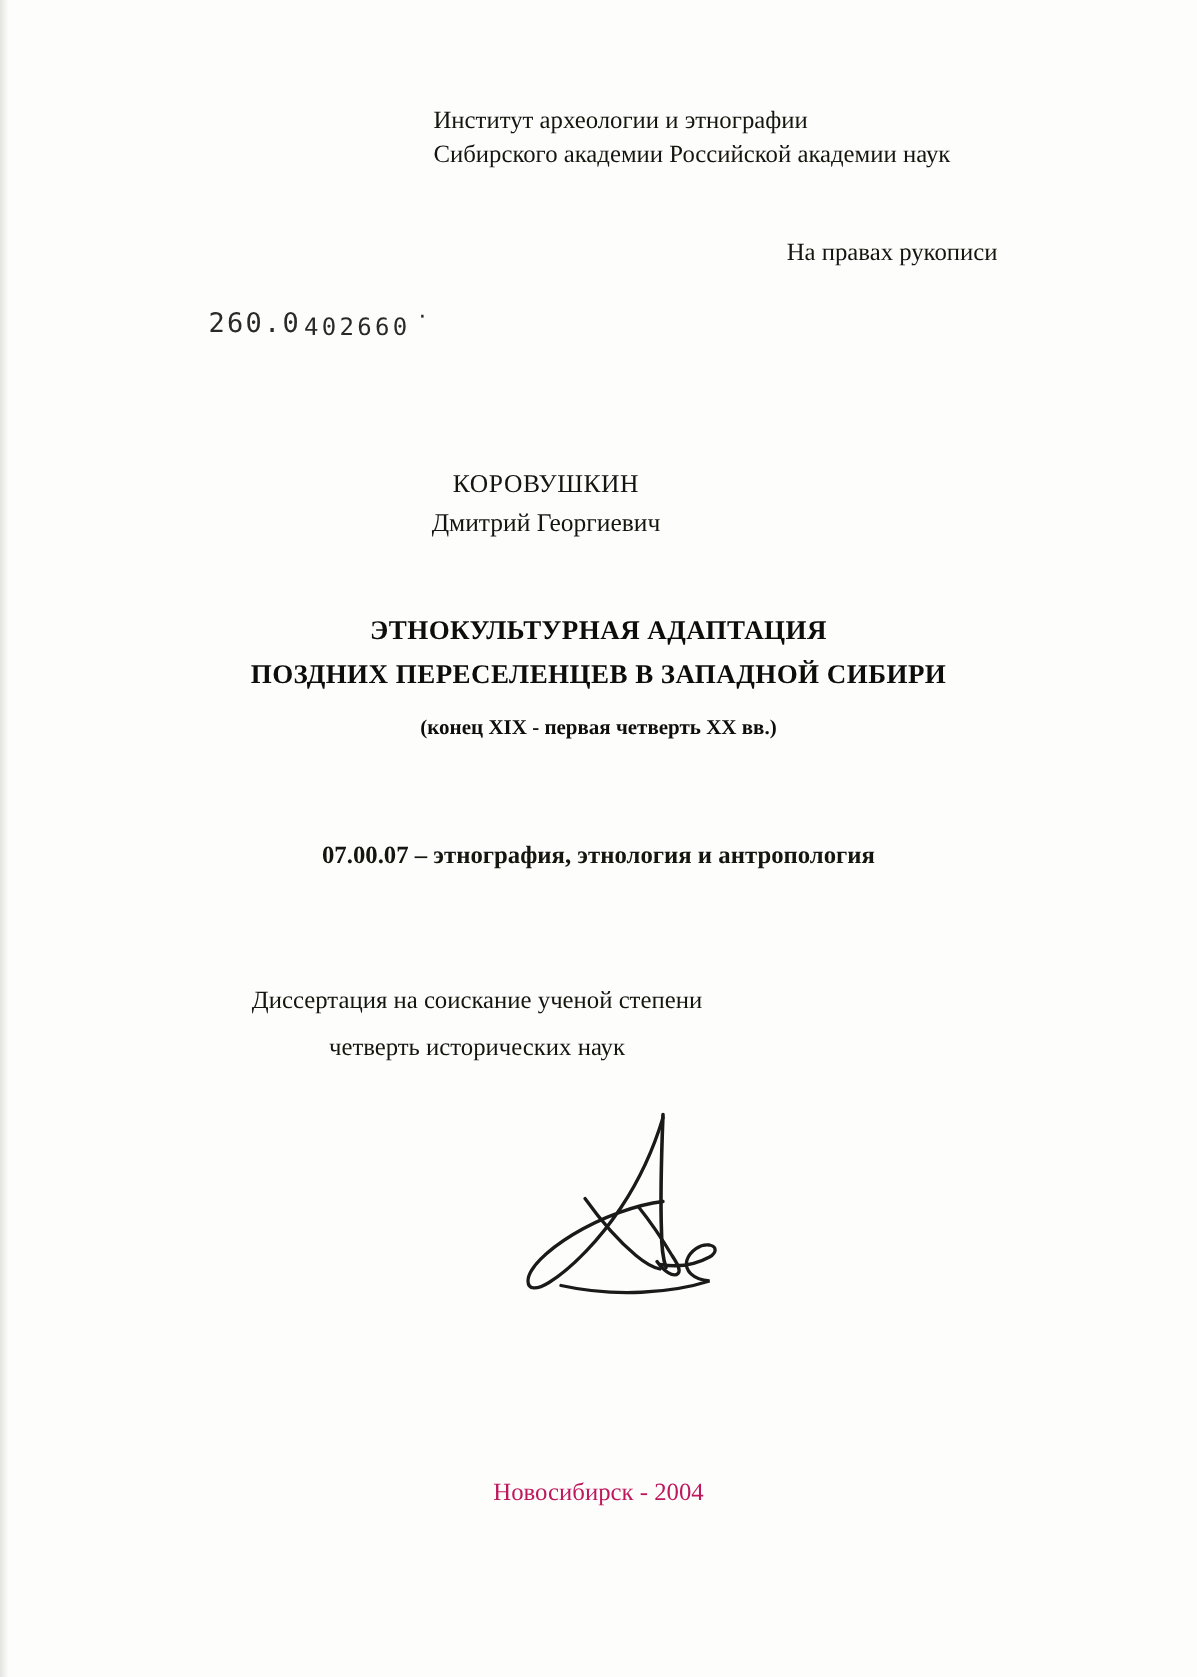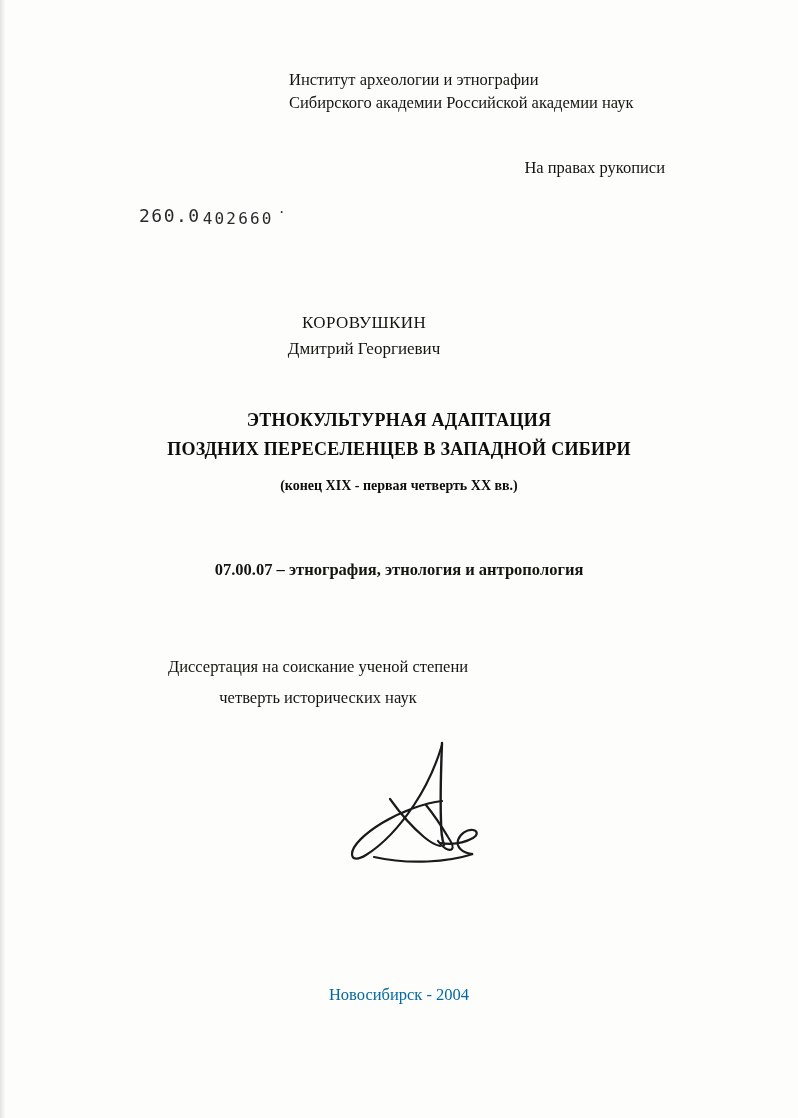--- a/index.html
+++ b/index.html
@@ -129,21 +129,21 @@
     width: 200px;
     height: 150px;
   }
   .city-year {
     position: absolute;
     left: 0;
     top: 985px;
     width: 798px;
     text-align: center;
     font-size: 16.5px;
-    color: #0369a1;
+    color: #be185d;
   }
   .page-edge-left {
     position: absolute;
     left: 0;
     top: 0;
     width: 6px;
     height: 1118px;
     background: linear-gradient(to right, #e3e3df, #ffffff);
   }
 </style>

